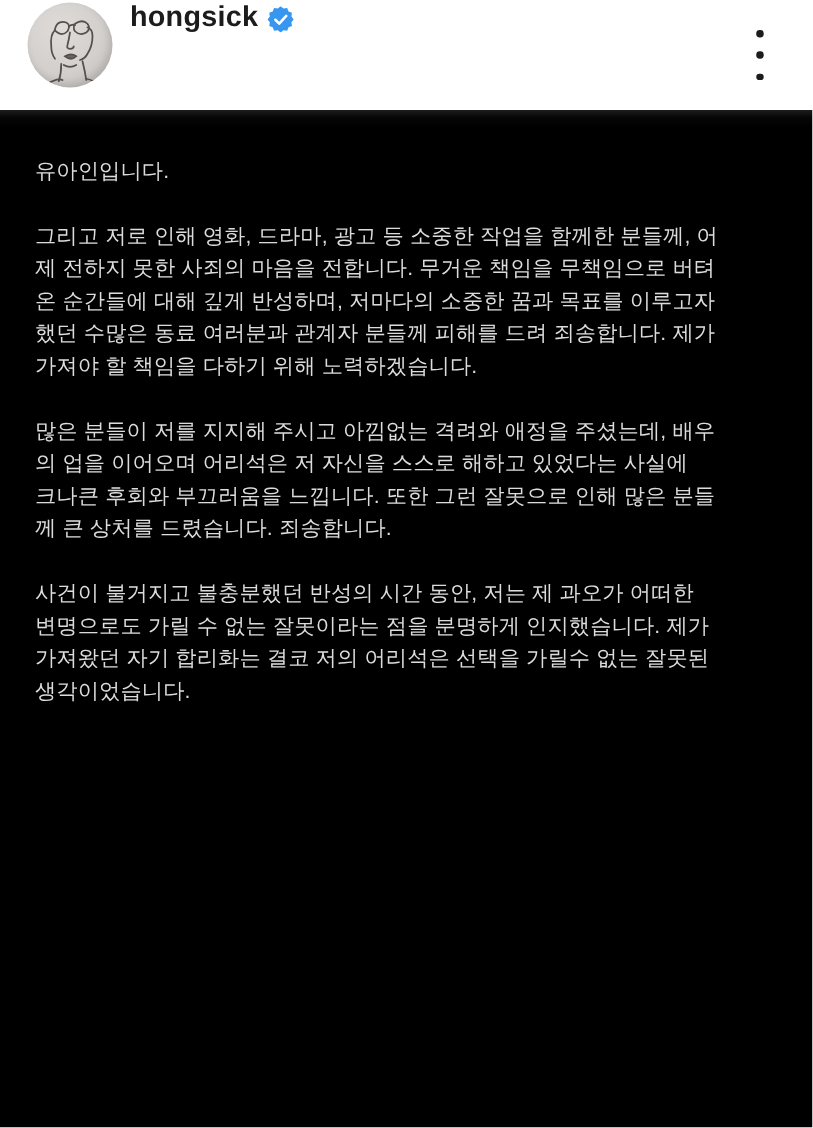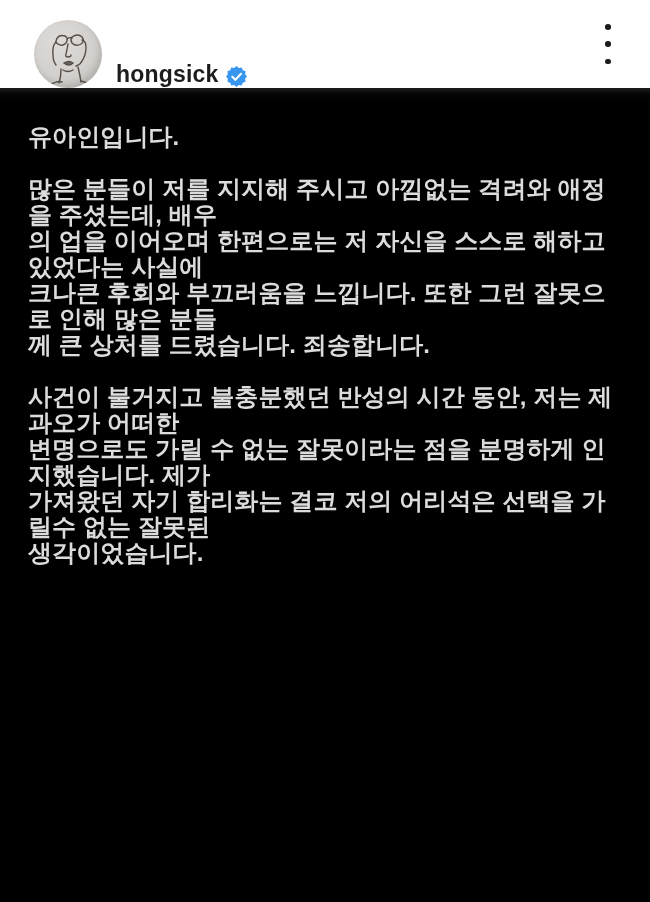--- a/index.html
+++ b/index.html
@@ -9,24 +9,23 @@
     font-family: "Liberation Sans", "DejaVu Sans", sans-serif;
     overflow: hidden;
   }
   .post { width: 650px; height: 902px; display: flex; flex-direction: column; }
 
   
   .post-header {
     height: 88px;
     background: #ffffff;
     display: flex;
-    align-items: flex-end;
+    align-items: flex-start;
     position: relative;
     padding-left: 22px;
-    margin-left: 12px;
   }
   .avatar {
     width: 68px; height: 68px;
     border-radius: 50%;
     overflow: hidden;
     flex: 0 0 auto;
     margin-top: 2px;
     background: radial-gradient(circle at 38% 32%, #dedbd8 0%, #d2cfcc 55%, #bdbab6 100%);
     box-shadow: inset -2px -3px 6px rgba(0,0,0,0.12);
     cursor: pointer;
@@ -65,23 +64,23 @@
 
   
   .statement {
     flex: 1;
     background: linear-gradient(#1d1d1d 0px, #060606 6px, #000000 14px);
     padding: 36px 26px 0 28px;
   }
   .para {
     white-space: pre-line;
     color: #dcdcdc;
-    font-size: 24px;
+    font-size: 17px;
     line-height: 26px;
-    font-weight: 700;
+    font-weight: 400;
     letter-spacing: 0.1px;
     word-break: break-all;
     margin-top: 26px;
   }
   .para:first-child { margin-top: 0; }
 </style>
 </head>
 <body>
 
 <div class="post">
@@ -129,22 +128,27 @@
 
     <button class="menu-btn" aria-label="More options">
       <span class="dot"></span>
       <span class="dot"></span>
       <span class="dot"></span>
     </button>
   </header>
 
   <div class="statement">
       <p class="para">유아인입니다.</p>
+      <p class="para">그리고 저로 인해 영화, 드라마, 광고 등 소중한 작업을 함께한 분들께, 어
+제 전하지 못한 사죄의 마음을 전합니다. 무거운 책임을 무책임으로 버텨
+온 순간들에 대해 깊게 반성하며, 저마다의 소중한 꿈과 목표를 이루고자
+했던 수많은 동료 여러분과 관계자 분들께 피해를 드려 죄송합니다. 제가
+가져야 할 책임을 다하기 위해 노력하겠습니다.</p>
       <p class="para">많은 분들이 저를 지지해 주시고 아낌없는 격려와 애정을 주셨는데, 배우
-의 업을 이어오며 한편으로는 저 자신을 스스로 해하고 있었다는 사실에
+의 업을 이어오며 어리석은 저 자신을 스스로 해하고 있었다는 사실에
 크나큰 후회와 부끄러움을 느낍니다. 또한 그런 잘못으로 인해 많은 분들
 께 큰 상처를 드렸습니다. 죄송합니다.</p>
       <p class="para">사건이 불거지고 불충분했던 반성의 시간 동안, 저는 제 과오가 어떠한
 변명으로도 가릴 수 없는 잘못이라는 점을 분명하게 인지했습니다. 제가
 가져왔던 자기 합리화는 결코 저의 어리석은 선택을 가릴수 없는 잘못된
 생각이었습니다.</p>
     </div>
 </div>
 
 </body></html>

